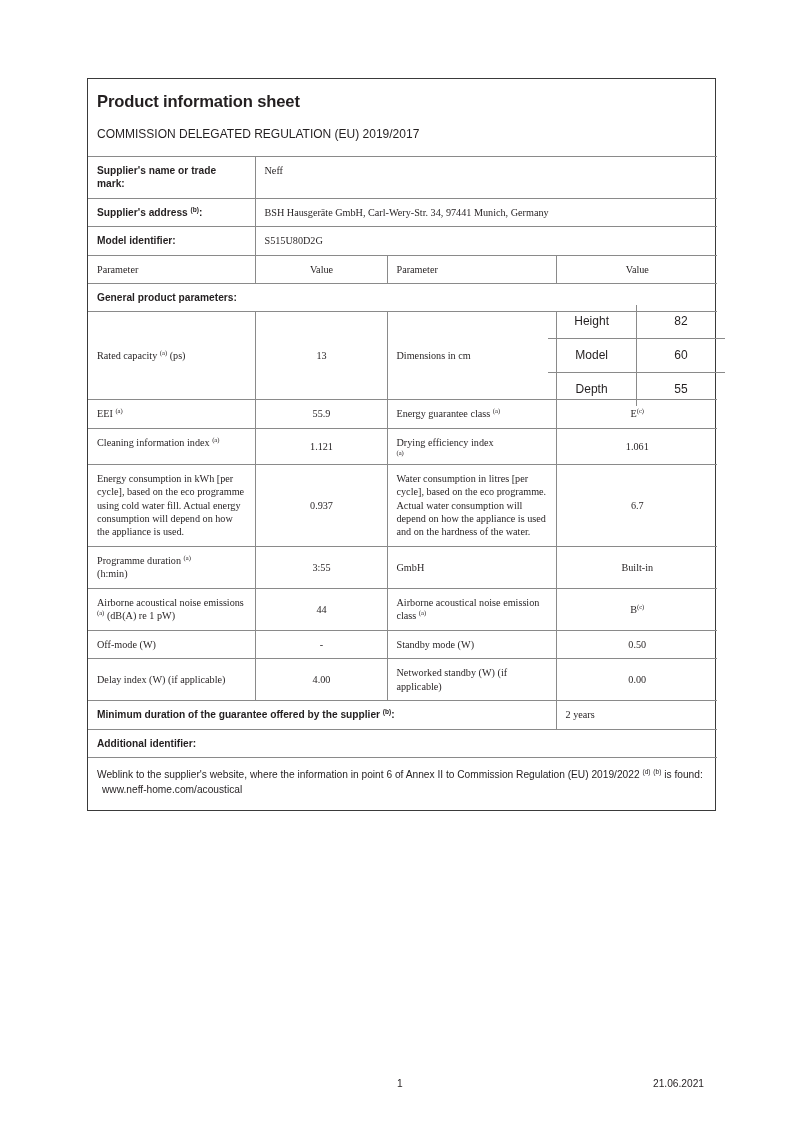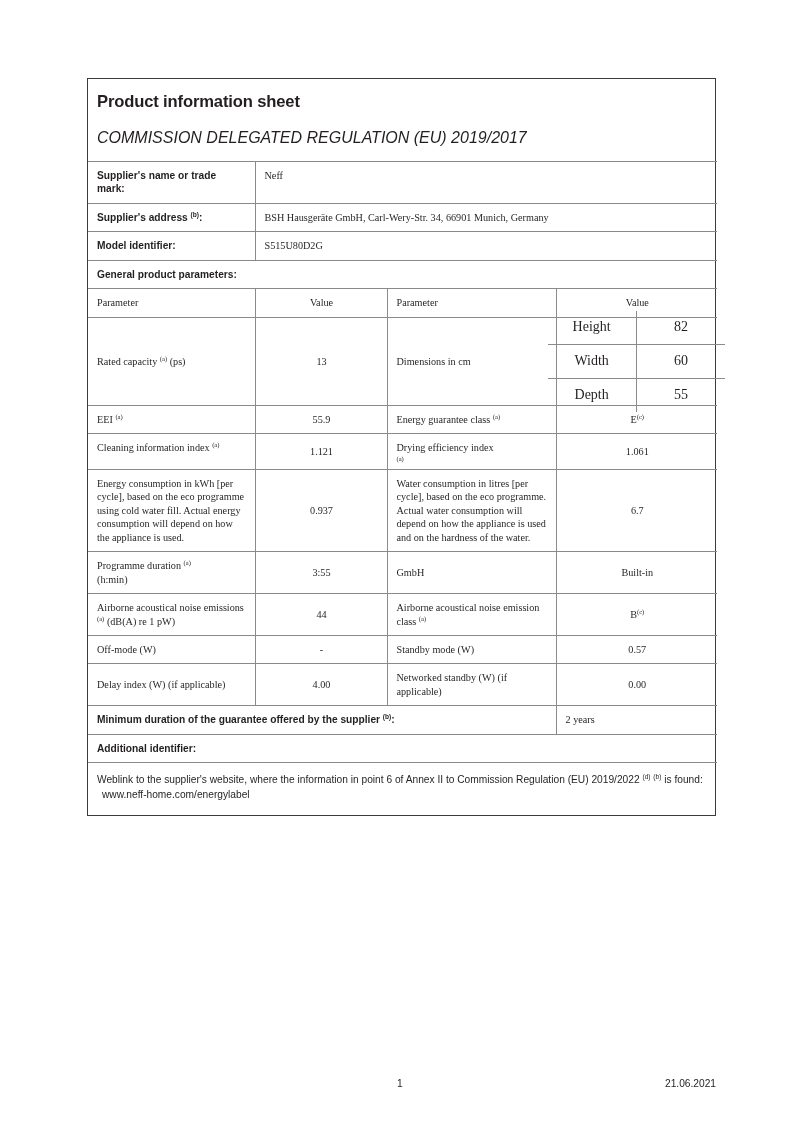--- a/index.html
+++ b/index.html
@@ -56,22 +56,21 @@
     font-weight: bold;
     letter-spacing: -0.15px;
     line-height: 1.2;
   }
   .regulation-cell {
     padding-top: 9px !important;
     padding-bottom: 13px !important;
     border-top: none !important;
   }
   .regulation {
-    font-size: 16px;
-    font-style: italic;
+    font-size: 12px;
   }
   .lbl {
     font-weight: bold;
     font-size: 10.2px;
   }
   .val {
     font-size: 10.2px;
     font-family: Liberation Serif, serif;
   }
   sup {
@@ -92,25 +91,24 @@
   }
   table.dims {
     border-collapse: collapse;
     width: 100%;
     table-layout: fixed;
     margin: -7px -8px -7px -9px;
     width: calc(100% + 17px);
   }
   table.dims td {
     border: 0.9px solid #8a8a8a;
-    font-size: 14px;
+    font-size: 12px;
     text-align: center;
     height: 33px;
     padding: 0;
-    font-family: Liberation Serif, serif;
   }
   table.dims tr:first-child td { border-top: none; }
   table.dims tr:last-child td { border-bottom: none; }
   table.dims td:first-child { border-left: none; }
   table.dims td:last-child { border-right: none; }
 
   .dims-wrap {
     padding: 0 !important;
   }
 
@@ -128,21 +126,21 @@
     width: 629px;
     font-size: 10.2px;
   }
   .footer .pg {
     position: absolute;
     left: 310px;
     top: 0;
   }
   .footer .date {
     position: absolute;
-    right: 0;
+    right: 12px;
     top: 0;
   }
 </style>
 </head>
 <body>
 
 <div class="page">
 
   <div class="sheet">
     <table class="main">
@@ -166,56 +164,56 @@
           </td>
         </tr>
 
         <tr>
           <td class="lbl">Supplier's name or trade mark:</td>
           <td colspan="3" class="val">Neff</td>
         </tr>
 
         <tr>
           <td class="lbl"><span>Supplier's address</span> <sup>(b)</sup><span>:</span></td>
-          <td colspan="3" class="val">BSH Hausgeräte GmbH, Carl-Wery-Str. 34, 66901 Munich, Germany</td>
+          <td colspan="3" class="val">BSH Hausgeräte GmbH, Carl-Wery-Str. 34, 97441 Munich, Germany</td>
         </tr>
 
         <tr>
           <td class="lbl">Model identifier:</td>
           <td colspan="3" class="val">S515U80D2G</td>
-        </tr>
-
-        <tr>
-          <td colspan="4" class="lbl">General product parameters:</td>
         </tr>
 
         <tr>
           <td class="val">Parameter</td>
           <td class="val center">Value</td>
           <td class="val">Parameter</td>
           <td class="val center">Value</td>
+        </tr>
+
+        <tr>
+          <td colspan="4" class="lbl">General product parameters:</td>
         </tr>
 
         <tr>
           <td class="val tall-label"><span>Rated capacity</span> <sup>(a)</sup> <span>(ps)</span></td>
           <td class="val center vmid">13</td>
           <td class="val tall-label">Dimensions in cm</td>
           <td class="dims-wrap">
             <table class="dims">
               <colgroup>
                   <col style="width:50%">
                   <col style="width:50%">
                 </colgroup>
               <tbody>
                 <tr>
                   <td>Height</td>
                   <td>82</td>
                 </tr>
                 <tr>
-                  <td>Width</td>
+                  <td>Model</td>
                   <td>60</td>
                 </tr>
                 <tr>
                   <td>Depth</td>
                   <td>55</td>
                 </tr>
               </tbody>
             </table>
           </td>
         </tr>
@@ -252,21 +250,21 @@
           <td class="val vmid"><span>Airborne acoustical noise emissions</span> <sup>(a)</sup> <span>(dB(A) re 1 pW)</span></td>
           <td class="val center vmid">44</td>
           <td class="val vmid"><span>Airborne acoustical noise emission class</span> <sup>(a)</sup></td>
           <td class="val center vmid"><span>B</span><sup>(c)</sup></td>
         </tr>
 
         <tr>
           <td class="val vmid">Off-mode (W)</td>
           <td class="val center vmid">-</td>
           <td class="val vmid">Standby mode (W)</td>
-          <td class="val center vmid">0.57</td>
+          <td class="val center vmid">0.50</td>
         </tr>
 
         <tr>
           <td class="val vmid">Delay index (W) (if applicable)</td>
           <td class="val center vmid">4.00</td>
           <td class="val vmid">Networked standby (W) (if applicable)</td>
           <td class="val center vmid">0.00</td>
         </tr>
 
         <tr>
@@ -276,21 +274,21 @@
 
         <tr>
           <td colspan="4" class="lbl">Additional identifier:</td>
         </tr>
 
         <tr>
           <td colspan="4" class="weblink-cell">
             <div class="weblink-text">
               <span>Weblink to the supplier's website, where the information in point 6 of Annex II to Commission Regulation</span>
               <span>(EU) 2019/2022</span> <sup>(d)</sup> <sup>(b)</sup> <span>is found:</span>
-              <div class="url-line">www.neff-home.com/energylabel</div>
+              <div class="url-line">www.neff-home.com/acoustical</div>
             </div>
           </td>
         </tr>
 
       </tbody>
     </table>
   </div>
 
   <div class="footer">
     <span class="pg">1</span>

